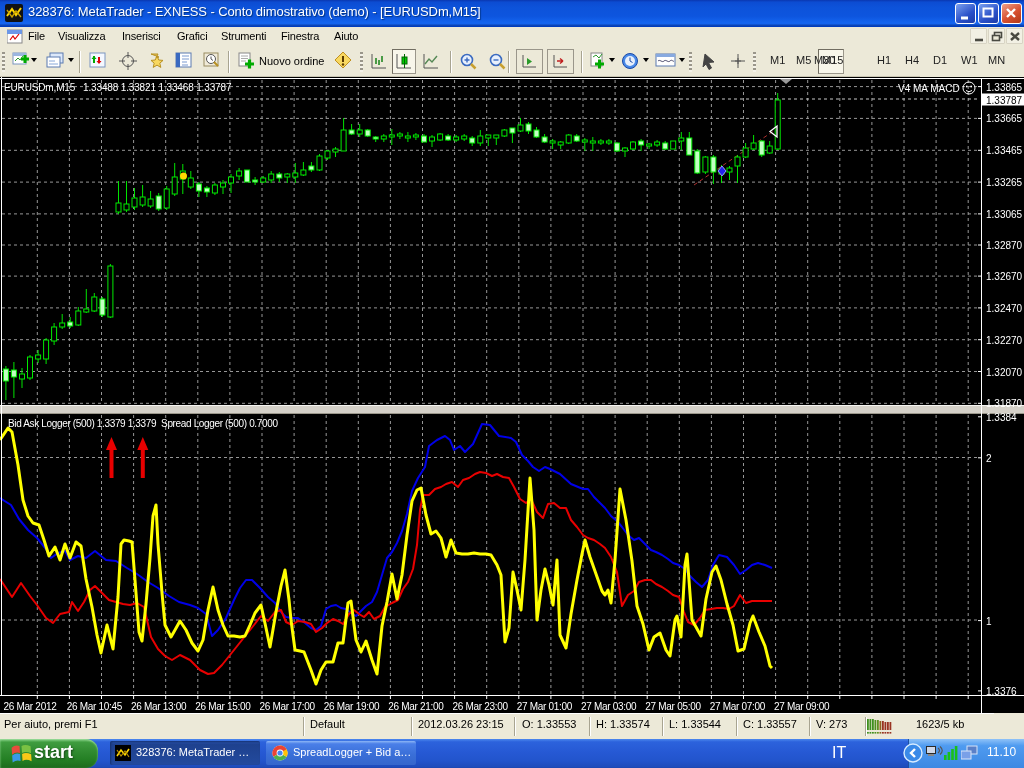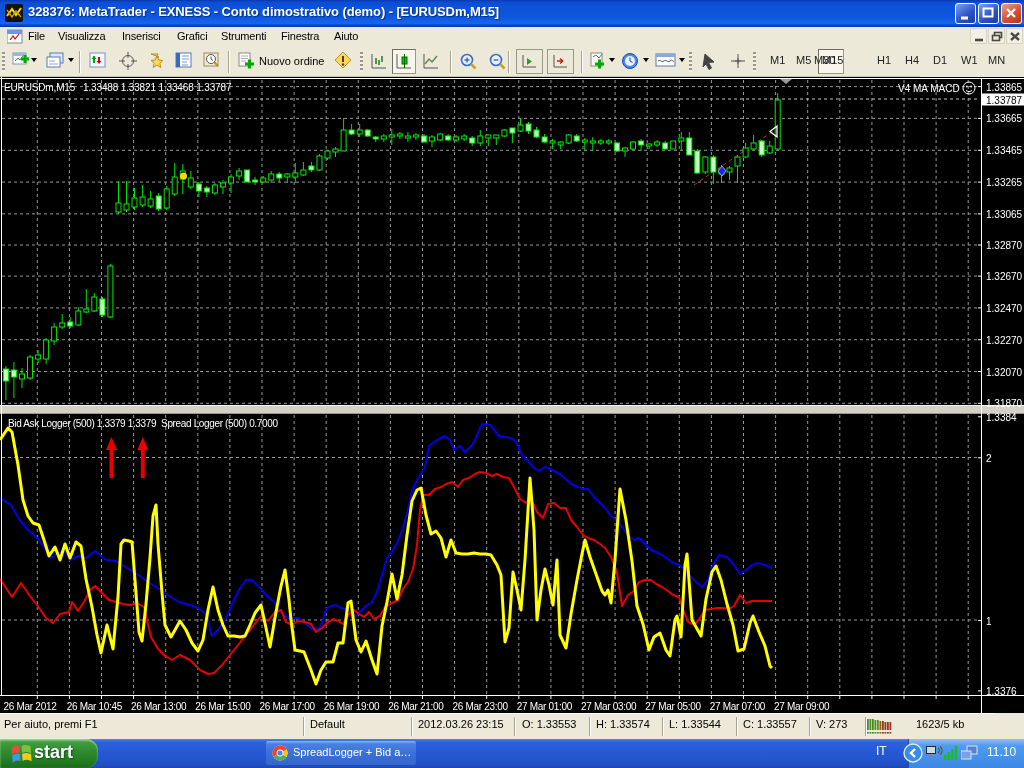--- a/index.html
+++ b/index.html
@@ -1,17 +1,17 @@
 <!DOCTYPE html>
 <html><head><meta charset="utf-8"><style>
 *{margin:0;padding:0;box-sizing:border-box}
 body{width:1024px;height:768px;overflow:hidden;font-family:"Liberation Sans",sans-serif;position:relative;background:#ece9d8}
 .abs{position:absolute}
 .titlebar{left:0;top:0;width:1024px;height:26px;background:linear-gradient(180deg,#0a37b0 0%,#0c4cd2 8%,#0d53da 30%,#0d55de 62%,#1260ea 80%,#1566f0 90%,#0d49c0 97%,#0a3ca2 100%);}
-.titlebar .ttext{position:absolute;left:28px;top:4px;color:#fff;font-size:13px;font-weight:bold;letter-spacing:-0.1px;text-shadow:1px 1px 1px #00317e;white-space:nowrap}
+.titlebar .ttext{position:absolute;left:28px;top:4px;color:#fff;font-size:13px;font-weight:normal;letter-spacing:-0.1px;text-shadow:1px 1px 1px #00317e;white-space:nowrap}
 .winbtn{position:absolute;top:3px;width:21px;height:21px;border-radius:3px;border:1px solid #fff;color:#fff;font-size:12px;text-align:center;line-height:19px;font-weight:bold}
 .menubar{left:0;top:26px;width:1024px;height:21px;background:#ece9d8;border-top:1px solid #003cbe}
 .toolbar{left:0;top:47px;width:920px;height:30px;background:#ece9d8;border-bottom:1px solid #c9c5b2}
 .grip{position:absolute;top:5px;width:3px;height:20px;background:repeating-linear-gradient(180deg,#9a968a 0 2px,#f4f2e8 2px 4px)}
 .tsep{position:absolute;top:4px;width:2px;height:22px;border-left:1px solid #a8a491;border-right:1px solid #fff}
 .tf{position:absolute;top:7px;color:#222;font-size:11px}
 .statusbar{left:0;top:713px;width:994px;height:26px;background:#ece9d8;border-top:1px solid #fff;font-size:11px;color:#000}
 .ssep{position:absolute;top:3px;width:2px;height:19px;border-left:1px solid #a8a491;border-right:1px solid #fff}
 .taskbar{left:0;top:739px;width:1024px;height:29px;background:linear-gradient(180deg,#4c88ee 0%,#2c62dc 10%,#2659d4 45%,#2254cc 75%,#1f4cbc 95%,#1c46b0 100%)}
 .taskbtn{position:absolute;top:2px;height:24px;border-radius:2px;color:#fff;font-size:11px}
@@ -402,33 +402,41 @@
 <svg class="abs" style="left:11px;top:4px" width="22" height="21">
         <g transform="rotate(-4 10 10)">
           <path d="M1 4q4-3 8-1v7q-4-2-8 1z" fill="#e84c3c"></path>
           <path d="M11 3q4-2 9 1v7q-5-3-9-1z" fill="#7ac143"></path>
           <path d="M1 12q4-3 8-1v7q-4-2-8 1z" fill="#3a9ae8"></path>
           <path d="M11 11q4-2 9 1v7q-5-3-9-1z" fill="#f8c818"></path>
         </g>
       </svg>
 <div class="abs" style="left:34px;top:3px;color:#fff;font-size:18px;font-weight:bold;text-shadow:1px 1px 2px #1a4a1a">start</div>
     </div>
+<div class="taskbtn" style="left:110px;width:150px;background:linear-gradient(180deg,#2a55b0 0%,#1e418e 15%,#234a9e 100%);box-shadow:inset 1px 1px 2px #15306e">
+<svg class="abs" style="left:5px;top:4px" width="16" height="16">
+        <rect width="16" height="16" fill="#000"></rect>
+        <path d="M2 11L6 5l4 5 4-6" stroke="#ffd800" stroke-width="1.6" fill="none"></path>
+        <path d="M2 5l4 6 4-5 4 6" stroke="#b89000" stroke-width="1.2" fill="none"></path>
+      </svg>
+<div class="abs" style="left:26px;top:5px;white-space:nowrap">328376: MetaTrader …</div>
+    </div>
 <div class="taskbtn" style="left:266px;width:150px;background:linear-gradient(180deg,#8db6f5 0%,#4a7fe8 12%,#3a6fd8 55%,#3566cc 100%)">
 <svg class="abs" style="left:6px;top:4px" width="16" height="16">
         <circle cx="8" cy="8" r="7.6" fill="#fff"></circle>
         <path d="M8 8 L8 .4 A7.6 7.6 0 0 1 14.6 11.8 Z" fill="#ea4335" transform="rotate(-120 8 8)"></path>
         <path d="M8 8 L8 .4 A7.6 7.6 0 0 1 14.6 11.8 Z" fill="#4caf50" transform="rotate(120 8 8)"></path>
         <path d="M8 8 L8 .4 A7.6 7.6 0 0 1 14.6 11.8 Z" fill="#ffc107"></path>
         <path d="M8 .4 A7.6 7.6 0 0 1 14.6 4.2 L8 8Z" fill="#ea4335"></path>
         <circle cx="8" cy="8" r="3.4" fill="#fff"></circle>
         <circle cx="8" cy="8" r="2.6" fill="#4285f4"></circle>
       </svg>
 <div class="abs" style="left:27px;top:5px;white-space:nowrap">SpreadLogger + Bid a…</div>
     </div>
-<div class="abs" style="left:876px;top:5px;color:#fff;font-size:12px">IT</div>
+<div class="abs" style="left:832px;top:5px;color:#fff;font-size:16px">IT</div>
 <div class="abs" style="left:908px;top:0;width:116px;height:45px;background:linear-gradient(180deg,#8fc2f8 0%,#4f9bf0 15%,#3f8ae4 60%,#3478d0 100%);border-left:1px solid #1e4fa0">
 <svg class="abs" style="left:-6px;top:4px" width="20" height="20">
         <circle cx="10" cy="10" r="9" fill="#3a8ae8" stroke="#d8ecff" stroke-width="1.4"></circle>
         <path d="M12 6l-4 4 4 4" stroke="#fff" stroke-width="2.4" fill="none"></path>
       </svg>
 <svg class="abs" style="left:16px;top:6px" width="18" height="16">
         <rect x="1" y="1" width="10" height="8" fill="#2a2a2a"></rect>
         <rect x="2" y="2" width="8" height="6" fill="#cfd8e8"></rect>
         <rect x="3" y="9" width="6" height="2" fill="#888"></rect>
         <path d="M13 3q3 2.5 0 5M15 1.5q4.5 4 0 8" stroke="#555" stroke-width="1.2" fill="none"></path>

